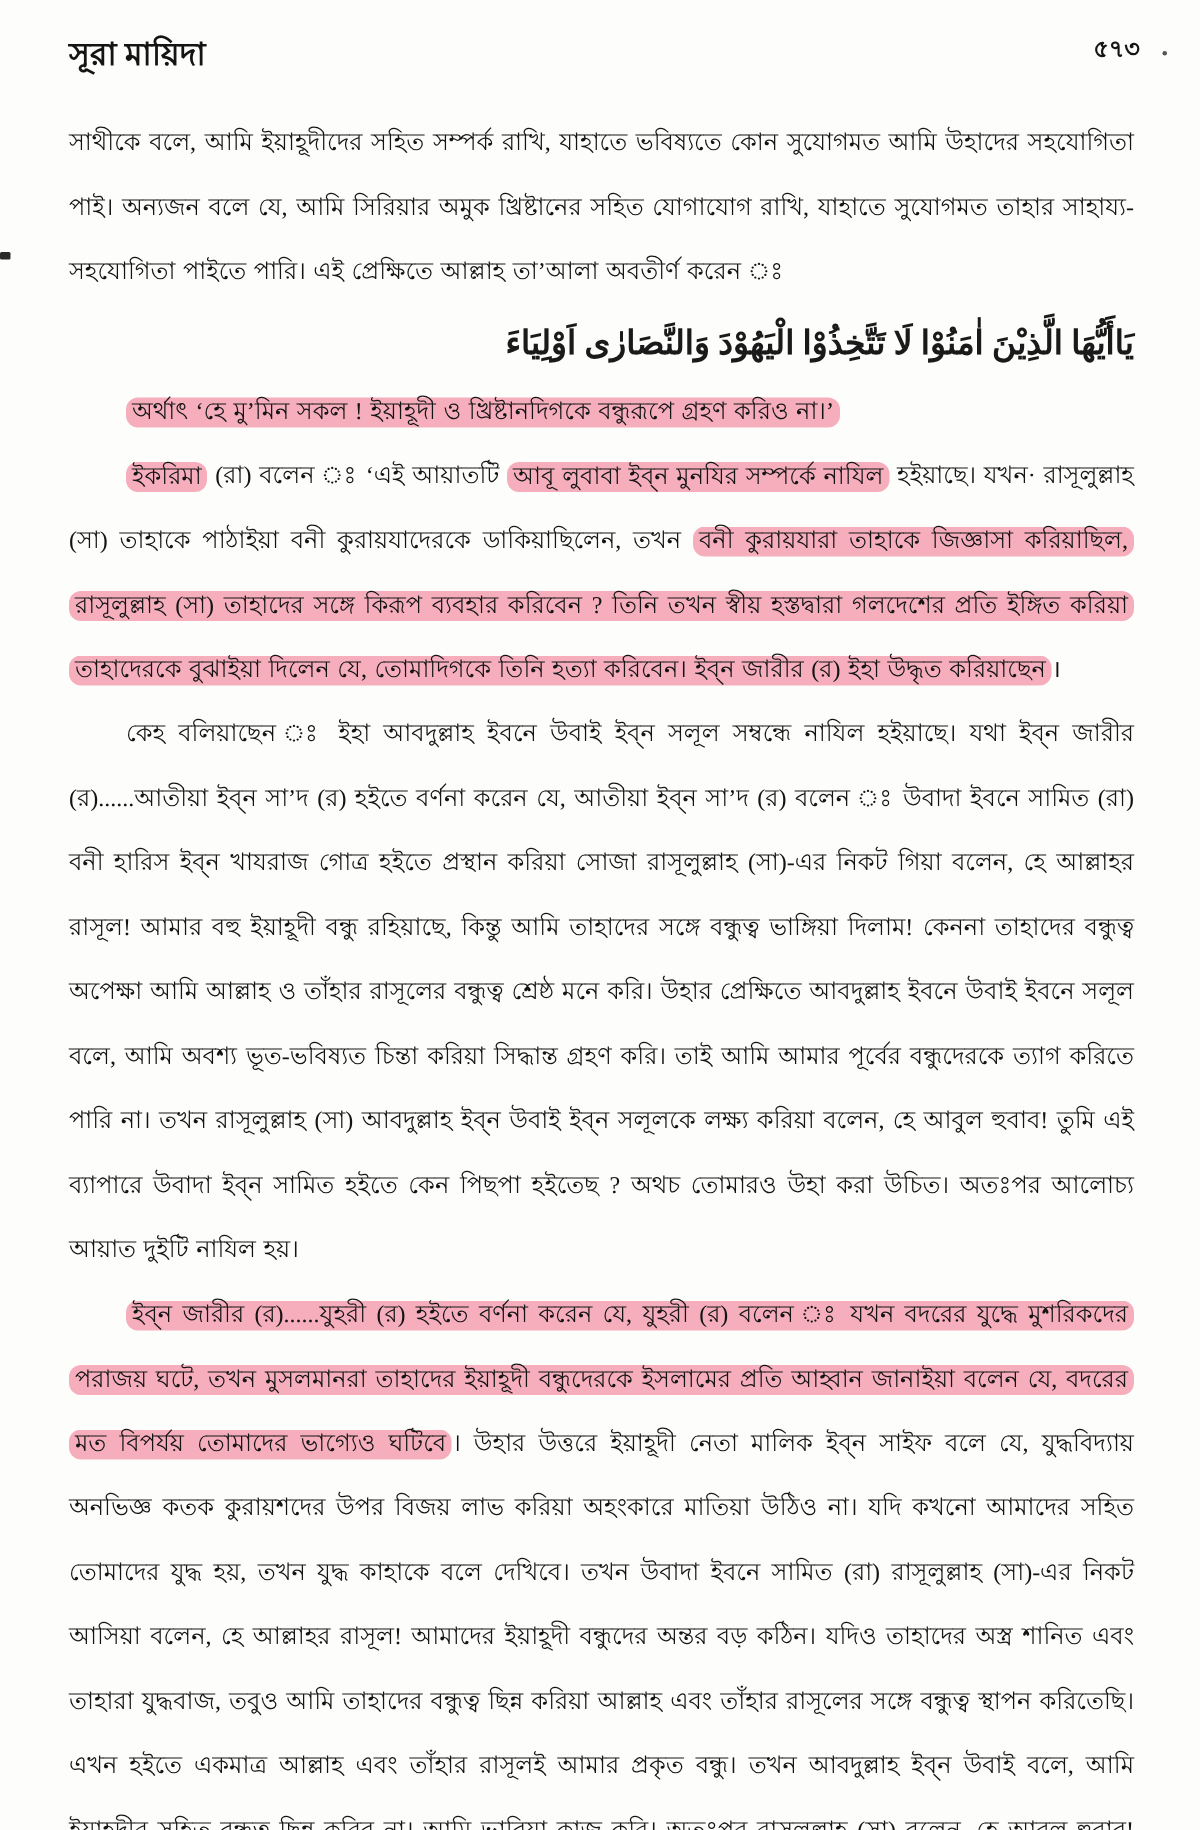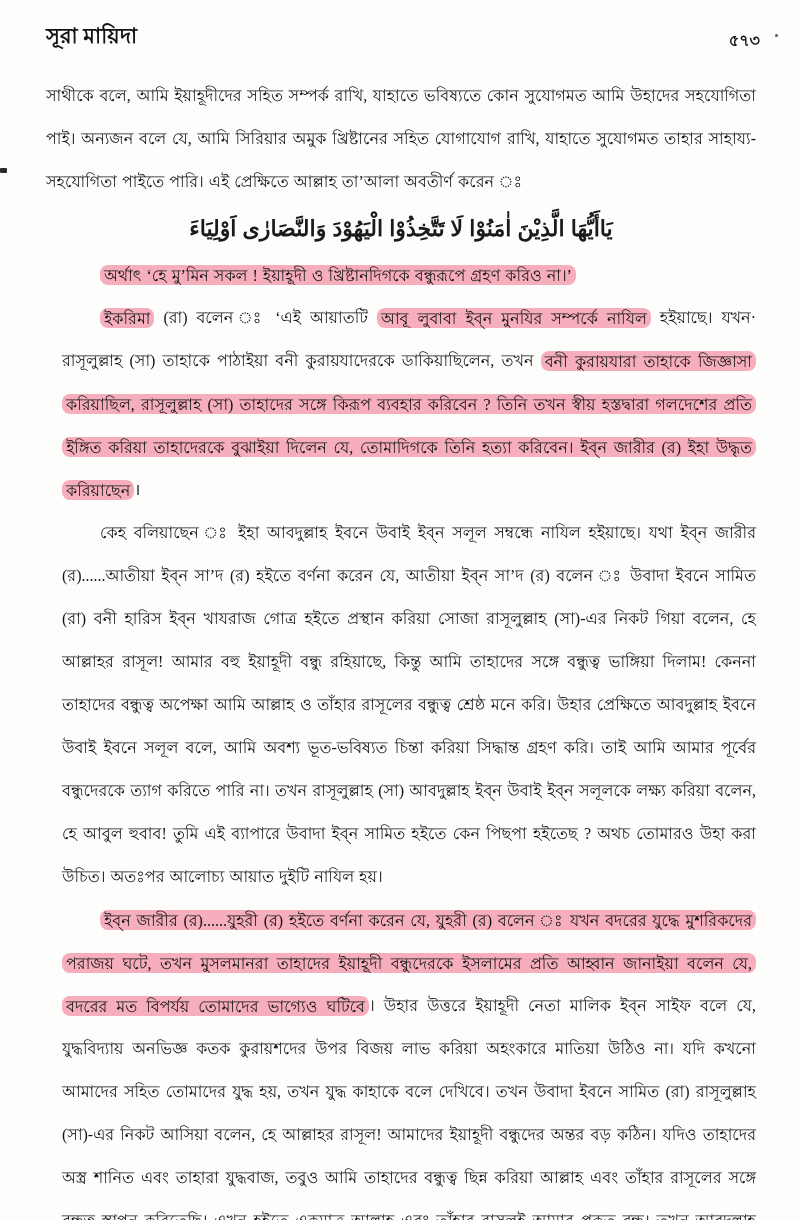--- a/index.html
+++ b/index.html
@@ -14,21 +14,21 @@
     font-family: "Liberation Serif", serif;
     color: #141414;
   }
   .page-header {
     position: absolute;
     top: 20px;
     left: 46px;
     right: 40px;
     display: flex;
     justify-content: space-between;
-    align-items: flex-end;
+    align-items: flex-start;
   }
   .book-section-title {
     font-size: 21px;
     font-weight: bold;
     letter-spacing: 0.2px;
   }
   .page-number {
     font-size: 16px;
     font-weight: bold;
   }
@@ -37,25 +37,24 @@
     top: 74px;
     left: 46px;
     width: 710px;
   }
   .para {
     font-size: 16px;
     line-height: 43px;
     text-align: justify;
     word-spacing: 1px;
   }
-  .para.indent { text-indent: 38px; margin-left: 16px; }
+  .para.indent { text-indent: 38px; }
   .arabic {
     direction: rtl;
-    text-align: center;
-    font-family: Liberation Sans, sans-serif;
+    font-family: Liberation Serif, serif;
     font-size: 22px;
     font-weight: bold;
     line-height: 40px;
     margin: 6px 0 4px 0;
     color: #1a1a1a;
   }
   .hl {
     background: var(--hl-color, #f6aebd);
     border-radius: 8px;
     padding: 1.5px 4px;

